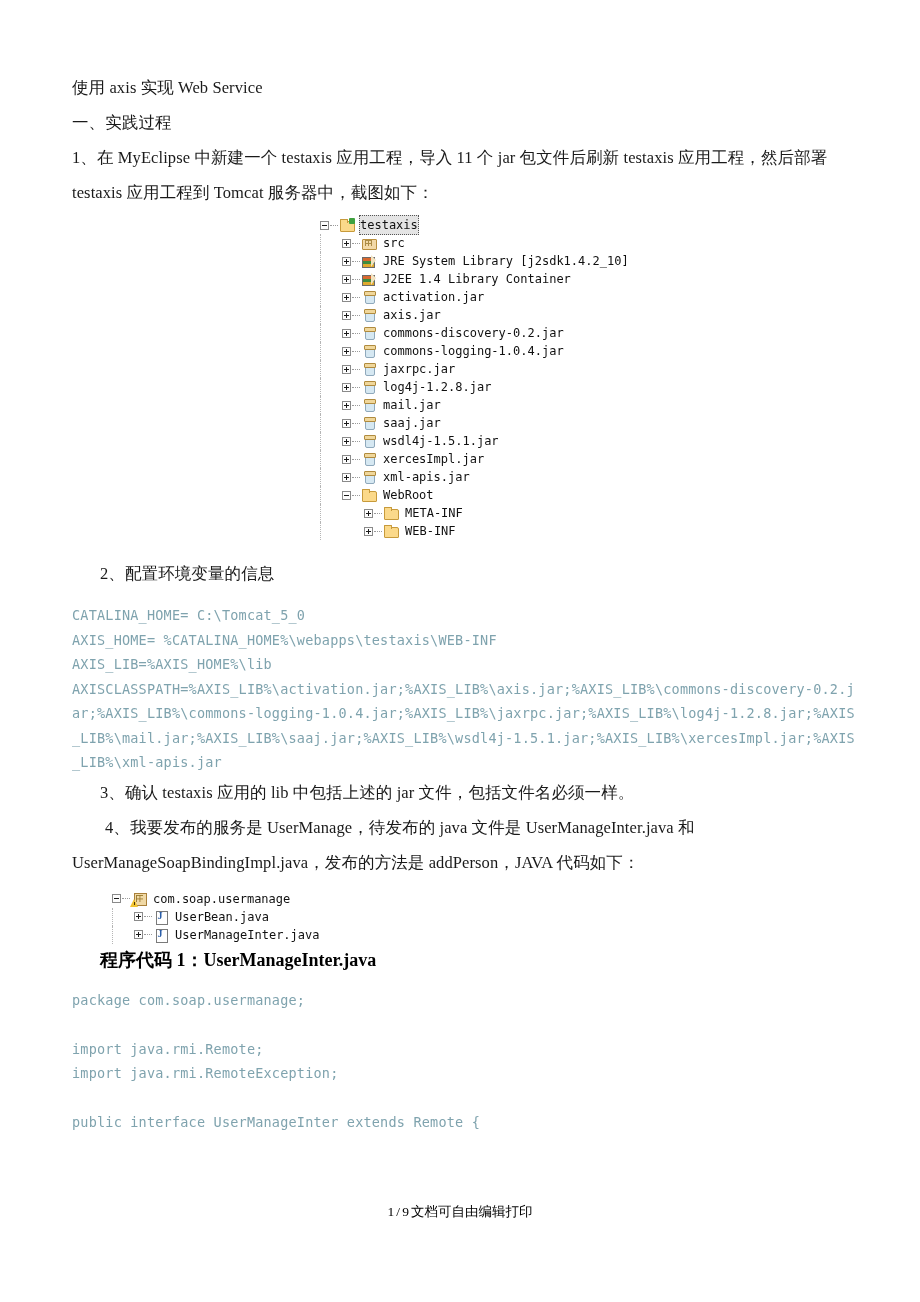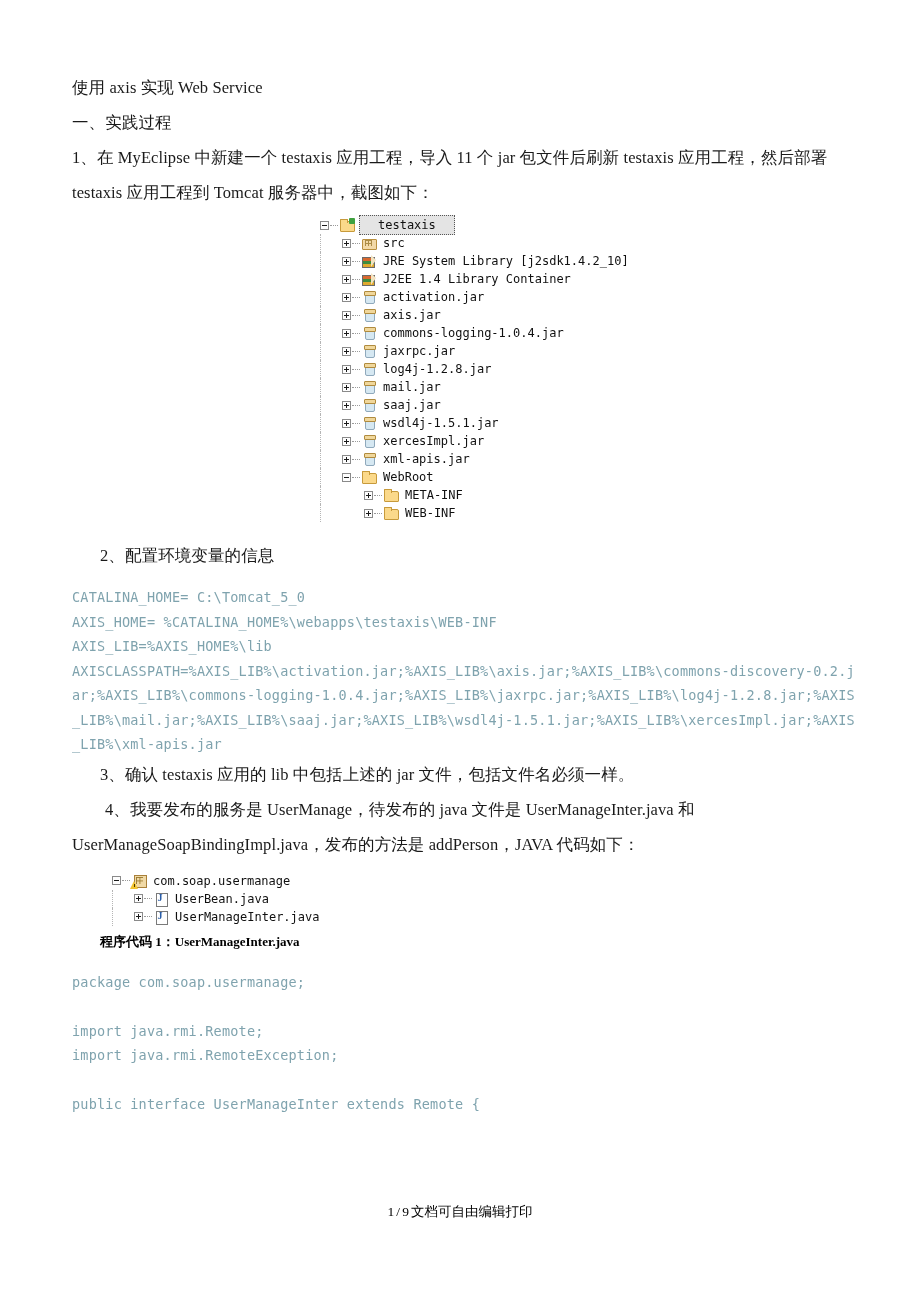--- a/index.html
+++ b/index.html
@@ -39,21 +39,21 @@
     color: #7FA3AE;
     white-space: pre-wrap;
     word-break: break-all;
     letter-spacing: 0.2px;
   }
   .code-block { margin-top: 12px; }
   .code-empty { height: 24.5px; }
 
   
   .subhead {
-    font-size: 13px;
+    font-size: 18px;
     font-weight: bold;
     line-height: 32px;
     color: #000;
     padding-left: 28px;
   }
 
   
   .tree {
     font-family: "DejaVu Sans Mono", "Liberation Mono", monospace;
     font-size: 12px;
@@ -233,21 +233,21 @@
     position: absolute;
     left: -0.5px; top: 3px;
     width: 1px; height: 3px;
     background: #4a3500;
   }
 
   .tree-label { flex: 0 0 auto; padding: 0 2px; }
   .tree-label.selected {
     border: 1px dotted #555;
     background: #E4E4E4;
-    padding: 0 18px;
+    padding: 0 0;
   }
 
   
   .tree-guide {
     position: relative;
   }
   .tree-guide::before {
     content: "";
     position: absolute;
     left: 0; top: 0; bottom: 0;
@@ -323,20 +323,27 @@
         <span class="exp plus"></span>
         <span class="dots"></span>
         <span class="ic ic-jar"></span>
         <span class="tree-label">axis.jar</span>
       </div>
       <div class="tree-row">
         <span class="tree-indent tree-guide" style="width: 22px; height: 18px;"></span>
         <span class="exp plus"></span>
         <span class="dots"></span>
         <span class="ic ic-jar"></span>
+        <span class="tree-label">commons-discovery-0.2.jar</span>
+      </div>
+      <div class="tree-row">
+        <span class="tree-indent tree-guide" style="width: 22px; height: 18px;"></span>
+        <span class="exp plus"></span>
+        <span class="dots"></span>
+        <span class="ic ic-jar"></span>
         <span class="tree-label">commons-logging-1.0.4.jar</span>
       </div>
       <div class="tree-row">
         <span class="tree-indent tree-guide" style="width: 22px; height: 18px;"></span>
         <span class="exp plus"></span>
         <span class="dots"></span>
         <span class="ic ic-jar"></span>
         <span class="tree-label">jaxrpc.jar</span>
       </div>
       <div class="tree-row">

